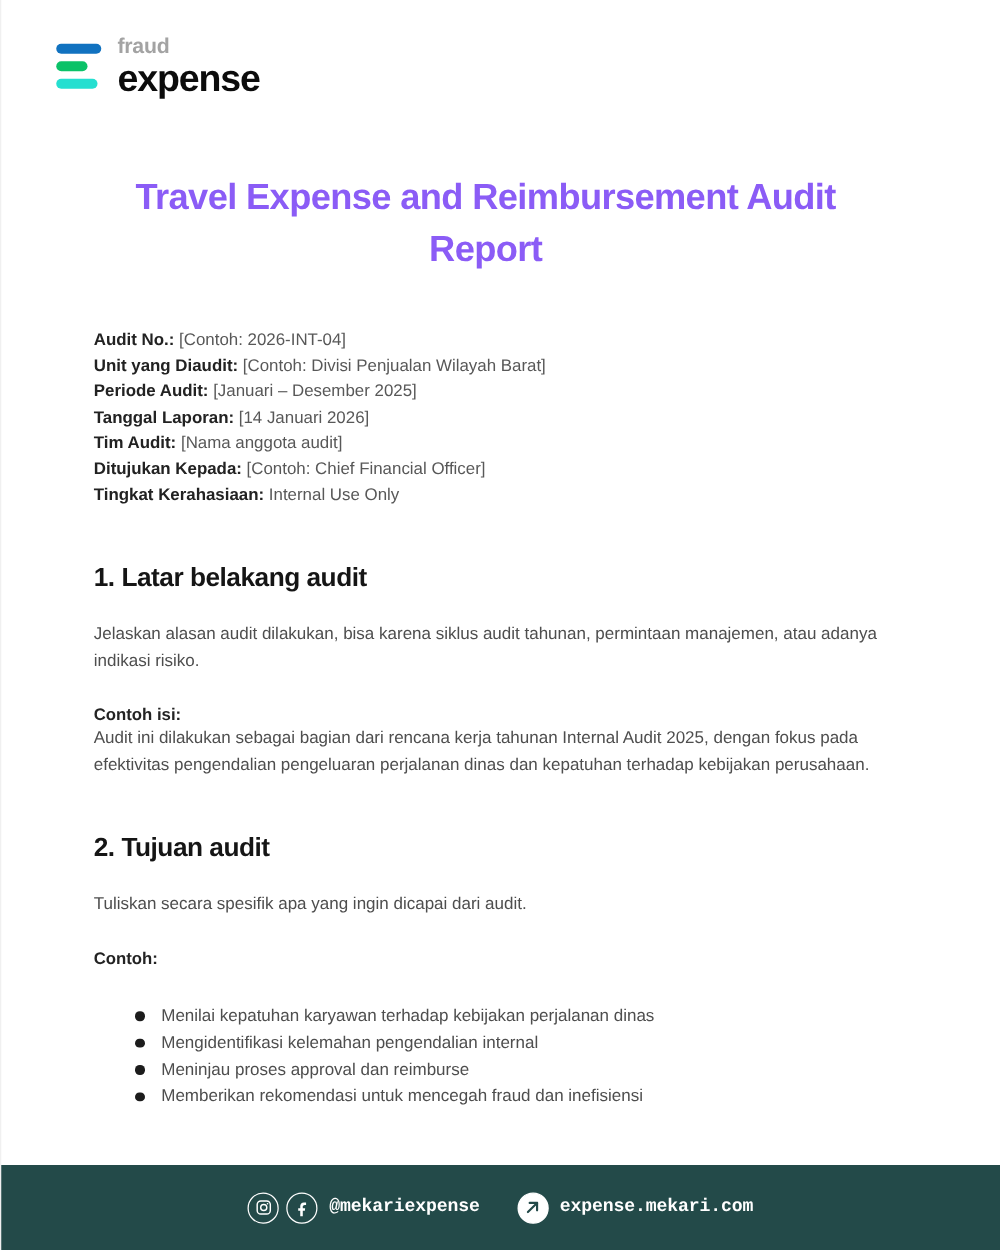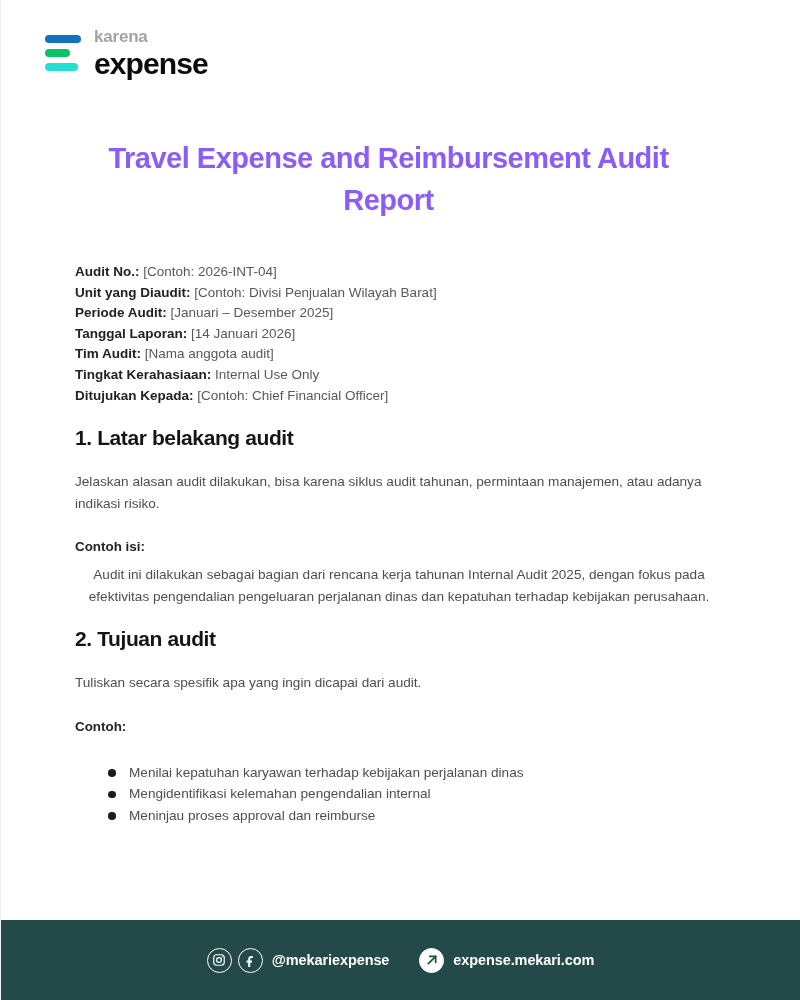--- a/index.html
+++ b/index.html
@@ -92,33 +92,33 @@
   }
   .meta-row { white-space: nowrap; }
   .meta-label { font-weight: 700; color: #222222; margin-top: 16px; }
   .meta-value { color: #585858; }
 
   .section-heading {
     font-size: 21px;
     font-weight: 700;
     color: #151515;
     letter-spacing: -0.4px;
-    margin-top: 20px;
+    margin-top: 45px;
     margin-bottom: 0;
   }
 
   .para {
     font-size: 13.6px;
     line-height: 21.5px;
     color: #4e4e4e;
     margin-top: 21px;
     max-width: 648px;
   }
 
-  .para-tight { margin-top: 10px; text-align: center; }
+  .para-tight { margin-top: 0; }
 
   .lead {
     font-size: 13.4px;
     font-weight: 700;
     color: #232323;
     margin-top: 25px;
   }
 
   .bullets {
     margin-top: 28px;
@@ -140,27 +140,28 @@
     left: 0;
     top: 7.5px;
     width: 7.5px;
     height: 7.5px;
     border-radius: 50%;
     background: #1c1c1c;
   }
 
   
   .footer {
-    height: 80px;
+    height: 68px;
     background: #234a49;
     display: flex;
     align-items: center;
     justify-content: center;
     gap: 0;
     color: #ffffff;
+    font-family: Liberation Mono, monospace;
   }
 
   .footer-group {
     display: flex;
     align-items: center;
   }
 
   .f-icon {
     width: 25px;
     height: 25px;
@@ -197,21 +198,21 @@
 
 <div class="page">
 
   <div class="brand">
     <div class="brand-mark">
       <span class="brand-bar b1"></span>
       <span class="brand-bar b2"></span>
       <span class="brand-bar b3"></span>
     </div>
     <div class="brand-words">
-      <span class="brand-mekari">karena</span>
+      <span class="brand-mekari">fraud</span>
       <span class="brand-expense">expense</span>
     </div>
   </div>
 
   <div class="doc">
 
     <h1 class="doc-title">Travel Expense and Reimbursement Audit Report</h1>
 
     <div class="meta">
       <div class="meta-row">
@@ -228,42 +229,43 @@
       </div>
       <div class="meta-row">
         <span class="meta-label">Tanggal Laporan:</span>
         <span class="meta-value">[14 Januari 2026]</span>
       </div>
       <div class="meta-row">
         <span class="meta-label">Tim Audit:</span>
         <span class="meta-value">[Nama anggota audit]</span>
       </div>
       <div class="meta-row">
+        <span class="meta-label">Ditujukan Kepada:</span>
+        <span class="meta-value">[Contoh: Chief Financial Officer]</span>
+      </div>
+      <div class="meta-row">
         <span class="meta-label">Tingkat Kerahasiaan:</span>
         <span class="meta-value">Internal Use Only</span>
-      </div>
-      <div class="meta-row">
-        <span class="meta-label">Ditujukan Kepada:</span>
-        <span class="meta-value">[Contoh: Chief Financial Officer]</span>
       </div>
     </div>
 
     <h2 class="section-heading">1. Latar belakang audit</h2>
     <p class="para">Jelaskan alasan audit dilakukan, bisa karena siklus audit tahunan, permintaan manajemen, atau adanya indikasi risiko.</p>
     <p class="lead">Contoh isi:</p>
     <p class="para para-tight">Audit ini dilakukan sebagai bagian dari rencana kerja tahunan Internal Audit 2025, dengan fokus pada efektivitas pengendalian pengeluaran perjalanan dinas dan kepatuhan terhadap kebijakan perusahaan.</p>
 
     <h2 class="section-heading">2. Tujuan audit</h2>
     <p class="para">Tuliskan secara spesifik apa yang ingin dicapai dari audit.</p>
     <p class="lead">Contoh:</p>
 
     <ul class="bullets">
       <li>Menilai kepatuhan karyawan terhadap kebijakan perjalanan dinas</li>
       <li>Mengidentifikasi kelemahan pengendalian internal</li>
       <li>Meninjau proses approval dan reimburse</li>
+      <li>Memberikan rekomendasi untuk mencegah fraud dan inefisiensi</li>
     </ul>
 
   </div>
 
   <div class="footer">
 
     <div class="footer-group">
       <span class="f-icon">
         <svg width="14" height="14" viewBox="0 0 24 24" fill="none" stroke="#ffffff" stroke-width="2">
           <rect x="3" y="3" width="18" height="18" rx="5"></rect>

